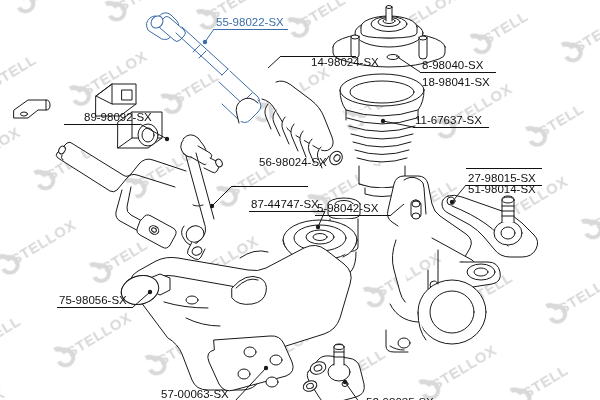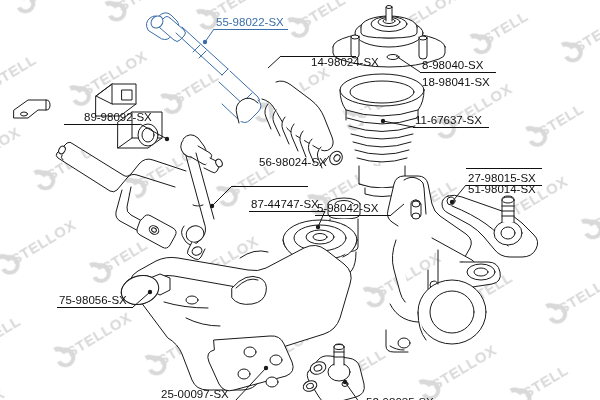--- a/index.html
+++ b/index.html
@@ -337,18 +337,18 @@
 
     <div class="lbl" style="left:251px;top:198px;">87-44747-SX</div>
     <div class="ul" style="left:249px;top:211px;width:76px;"></div>
 
     <div class="lbl" style="left:317px;top:202px;">5-98042-SX</div>
     <div class="ul" style="left:315px;top:215px;width:76px;"></div>
 
     <div class="lbl" style="left:59px;top:294px;">75-98056-SX</div>
     <div class="ul" style="left:57px;top:307px;width:76px;"></div>
 
-    <div class="lbl" style="left:161px;top:388px;">25-00097-SX</div>
+    <div class="lbl" style="left:161px;top:388px;">57-00063-SX</div>
 
     <div class="lbl" style="left:366px;top:396px;">52-98035-SX</div>
 
   </div>
 </div>
 
 </body></html>

